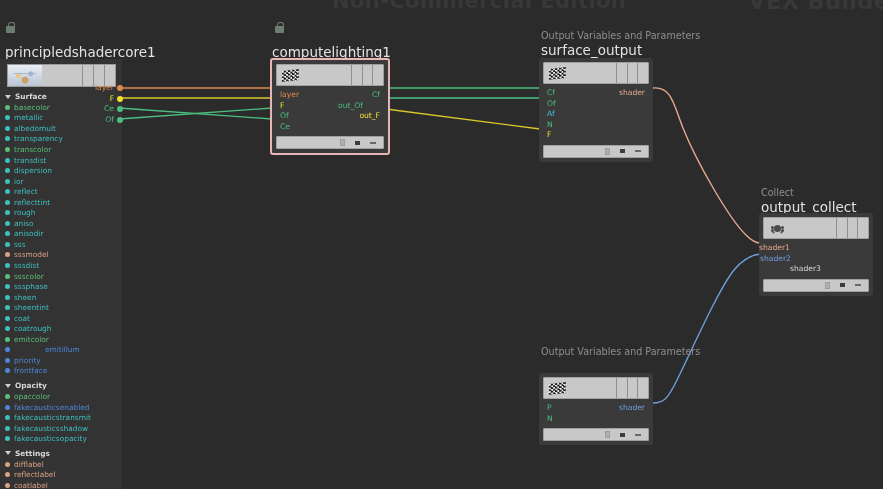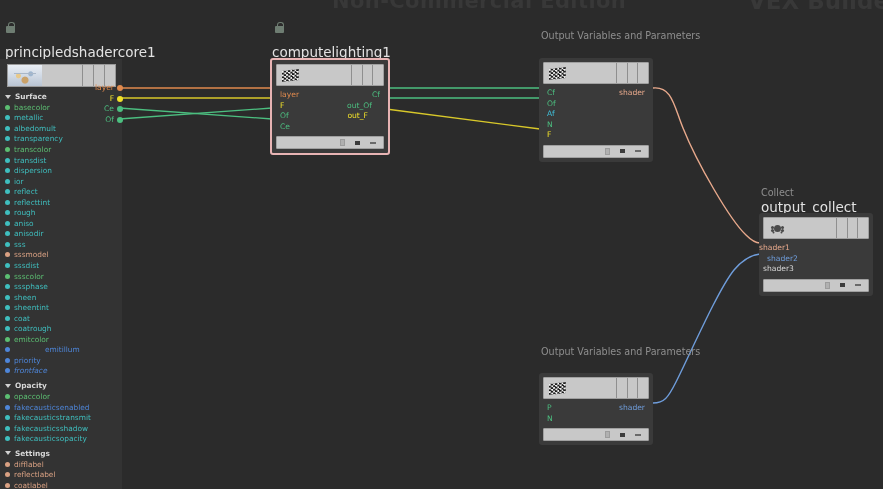--- a/index.html
+++ b/index.html
@@ -386,21 +386,21 @@
       <div class="param-row">
         <span class="dot" style="background: rgb(78, 134, 217);"></span>
         <span style="color: rgb(78, 134, 217); padding-left: 31px;">emitillum</span>
       </div>
       <div class="param-row">
         <span class="dot" style="background: rgb(78, 134, 217);"></span>
         <span style="color: rgb(78, 134, 217);">priority</span>
       </div>
       <div class="param-row">
         <span class="dot" style="background: rgb(78, 134, 217);"></span>
-        <span style="color: rgb(78, 134, 217); font-style: italic;">frontface</span>
+        <span style="color: rgb(78, 134, 217);">frontface</span>
       </div>
       <div class="group-row">
         <span class="tri"></span>
         <span>Opacity</span>
       </div>
       <div class="param-row">
         <span class="dot" style="background: rgb(92, 191, 114);"></span>
         <span style="color: rgb(92, 191, 114);">opaccolor</span>
       </div>
       <div class="param-row">
@@ -476,39 +476,40 @@
         <i></i>
       </div>
   </div>
   <div class="ports" id="ports-computelighting">
       <div class="port-row">
         <span class="side-in"><span class="pdot" style="background: rgb(224, 138, 78); left: -3px; position: absolute;"></span><span style="color: rgb(224, 138, 78); padding-left: 8px;">layer</span></span>
         <span class="side-out"><span style="color: rgb(76, 191, 128); padding-right: 8px;">Cf</span><span class="pdot" style="background: rgb(76, 191, 128); right: -3px; position: absolute;"></span></span>
       </div>
       <div class="port-row">
         <span class="side-in"><span class="pdot" style="background: rgb(240, 224, 42); left: -3px; position: absolute;"></span><span style="color: rgb(240, 224, 42); padding-left: 8px;">F</span></span>
-        <span class="side-out"><span style="color: rgb(76, 191, 128); padding-right: 16px;">out_Of</span><span class="pdot" style="background: rgb(76, 191, 128); right: -3px; position: absolute;"></span></span>
+        <span class="side-out"><span style="color: rgb(76, 191, 128); padding-right: 25px;">out_Of</span><span class="pdot" style="background: rgb(76, 191, 128); right: -3px; position: absolute;"></span></span>
       </div>
       <div class="port-row">
         <span class="side-in"><span class="pdot" style="background: rgb(76, 191, 128); left: -3px; position: absolute;"></span><span style="color: rgb(76, 191, 128); padding-left: 8px;">Of</span></span>
-        <span class="side-out"><span style="color: rgb(240, 224, 42); padding-right: 20px;">out_F</span><span class="pdot" style="background: rgb(240, 224, 42); right: -3px; position: absolute;"></span></span>
+        <span class="side-out"><span style="color: rgb(240, 224, 42); padding-right: 8px;">out_F</span><span class="pdot" style="background: rgb(240, 224, 42); right: -3px; position: absolute;"></span></span>
       </div>
       <div class="port-row">
         <span class="side-in"><span class="pdot" style="background: rgb(76, 191, 128); left: -3px; position: absolute;"></span><span style="color: rgb(76, 191, 128); padding-left: 8px;">Ce</span></span>
       </div>
     </div>
   <div class="node-foot">
     <span class="foot-mark m1"></span>
     <span class="foot-mark m2"></span>
     <span class="foot-mark m3"></span>
   </div>
 </div>
 
 <div class="node-title" style="left:541px; top:24px;">
   <div class="node-sub">Output Variables and Parameters</div>
+  <div class="node-name">surface_output</div>
 </div>
 <div class="node" id="node-surface-output" style="left:539px; top:58px; width:114px;">
   <div class="node-head">
     <div class="icon-cell">
         <span class="flag-icon"></span>
       </div>
     <div class="head-fill"></div>
     <div class="head-tabs">
         <i></i>
         <i></i>
@@ -585,24 +586,24 @@
         <i></i>
         <i></i>
         <i></i>
       </div>
   </div>
   <div class="ports" id="ports-output-collect">
       <div class="port-row">
         <span class="side-in"><span class="pdot" style="background: rgb(232, 169, 140); left: -3px; position: absolute;"></span><span style="color: rgb(232, 169, 140); ">shader1</span></span>
       </div>
       <div class="port-row">
-        <span class="side-in"><span class="pdot" style="background: rgb(111, 157, 219); left: -3px; position: absolute;"></span><span style="color: rgb(111, 157, 219); padding-left: 8px;">shader2</span></span>
-      </div>
-      <div class="port-row">
-        <span class="side-in"><span class="pdot" style="background: rgb(216, 216, 216); left: -3px; position: absolute;"></span><span style="color: rgb(216, 216, 216); padding-left: 4px;">shader3</span></span>
+        <span class="side-in"><span class="pdot" style="background: rgb(111, 157, 219); left: -3px; position: absolute;"></span><span style="color: rgb(111, 157, 219); padding-left: 1px;">shader2</span></span>
+      </div>
+      <div class="port-row">
+        <span class="side-in"><span class="pdot" style="background: rgb(216, 216, 216); left: -3px; position: absolute;"></span><span style="color: rgb(216, 216, 216); padding-left: 4px; margin-left: 27px;">shader3</span></span>
       </div>
     </div>
   <div class="node-foot">
     <span class="foot-mark m1"></span>
     <span class="foot-mark m2"></span>
     <span class="foot-mark m3"></span>
   </div>
 </div>
 
 </body></html>

